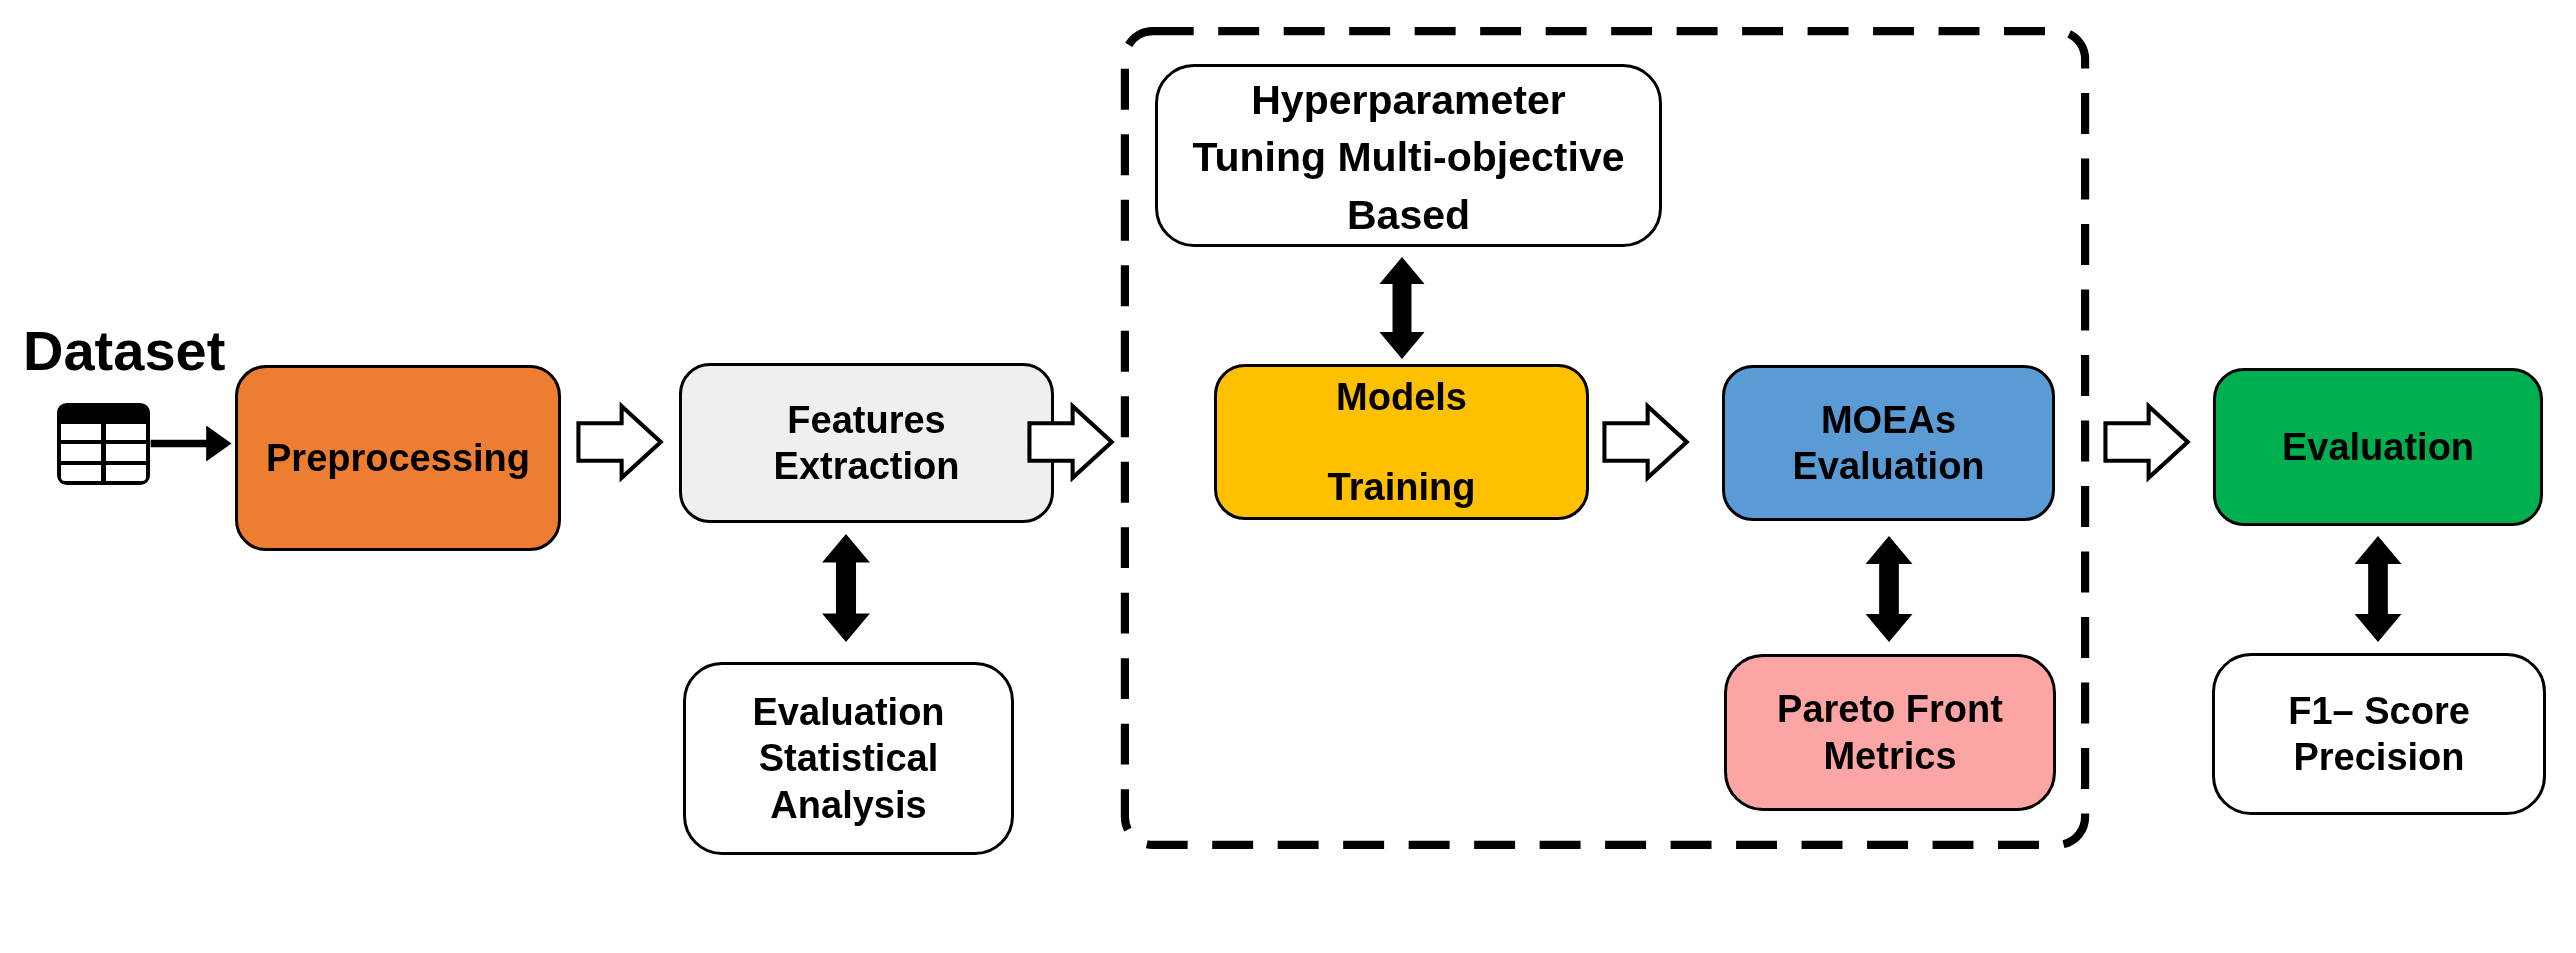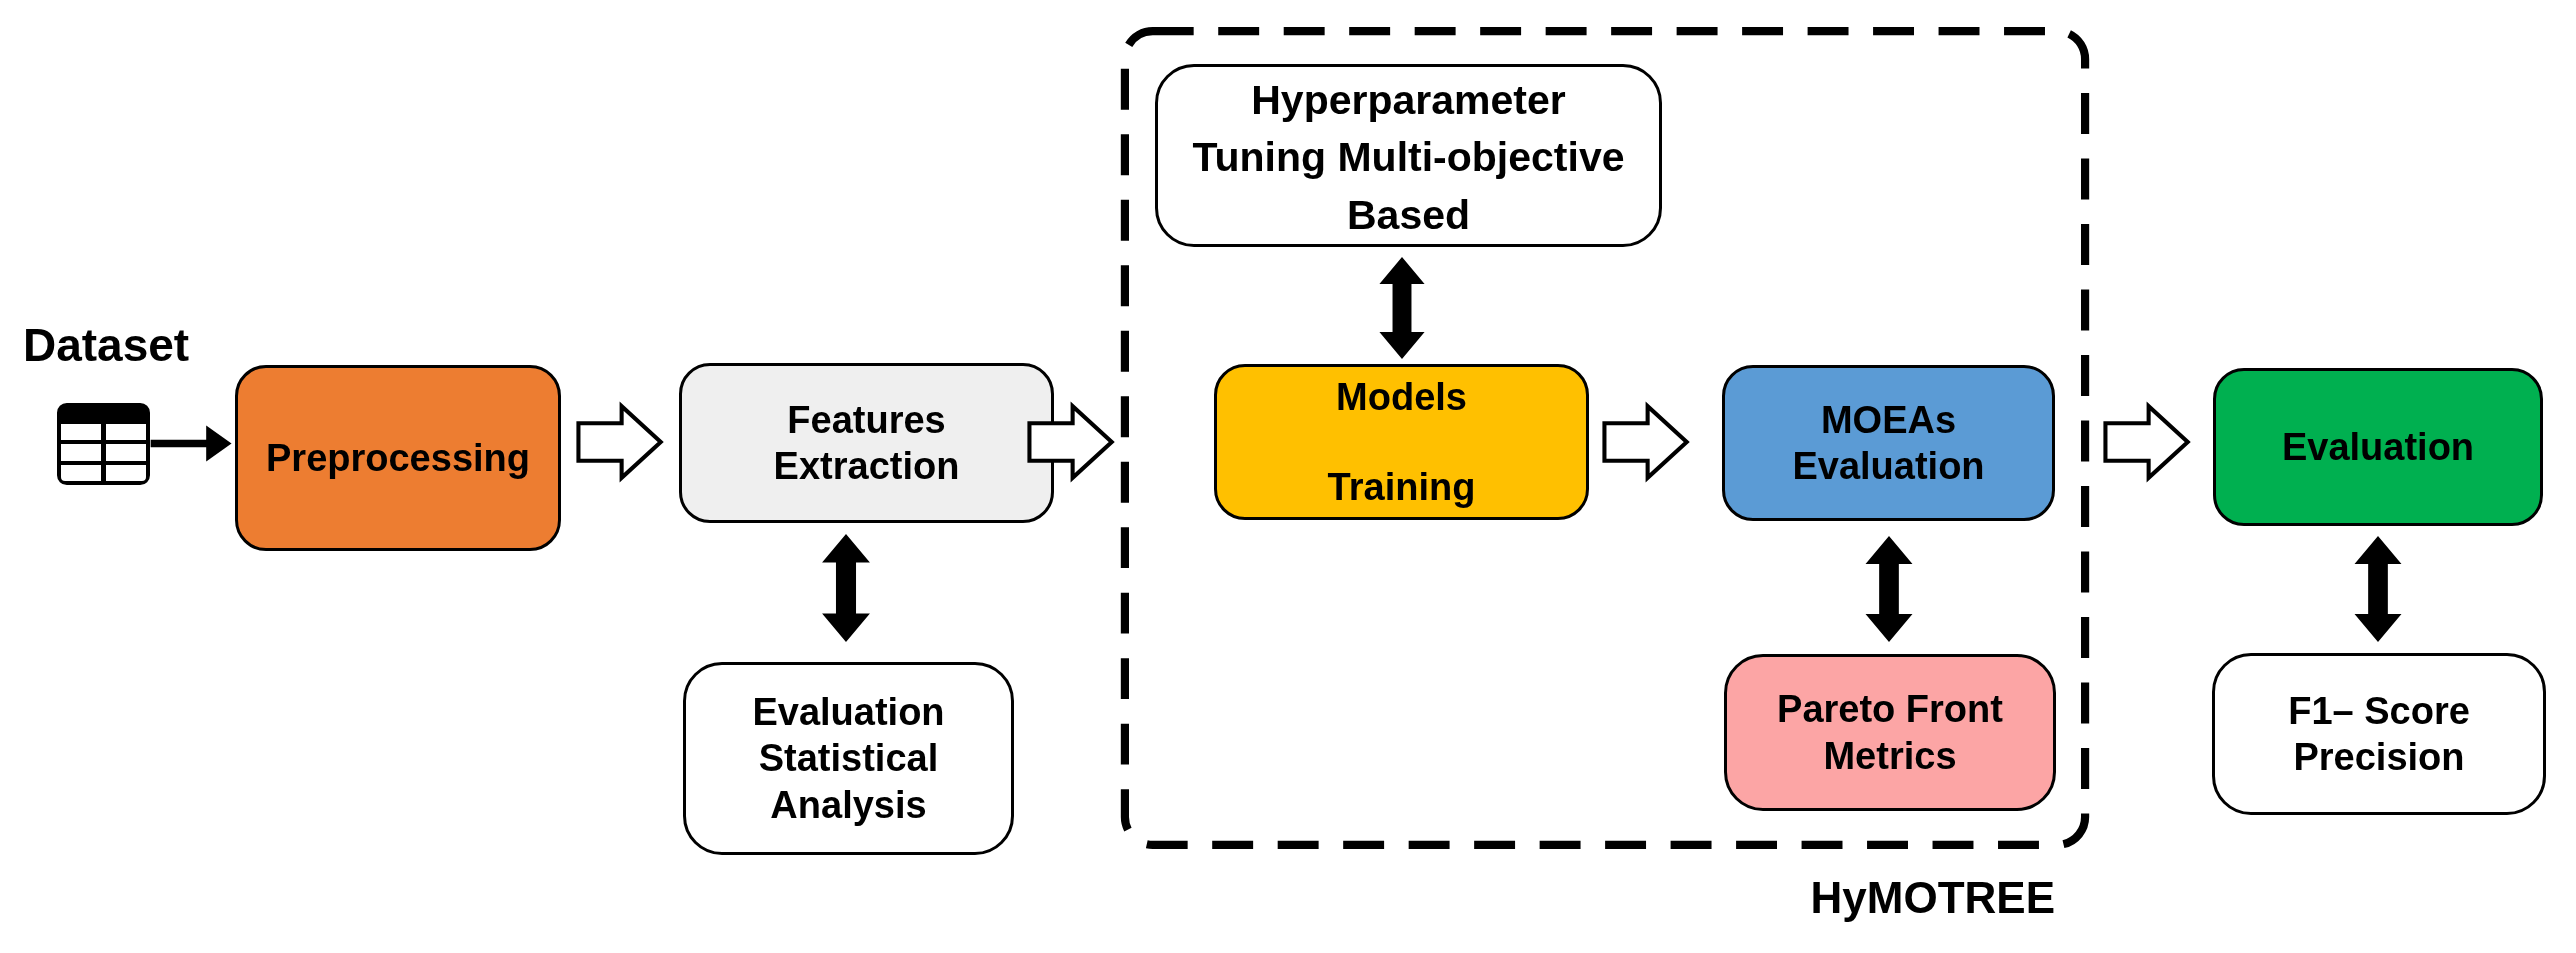--- a/index.html
+++ b/index.html
@@ -26,21 +26,21 @@
     font-size: 38px;
     line-height: 1.22;
     background: #fff;
   }
   .node .ln { display: block; white-space: nowrap; }
   .annot { border-radius: 39px; }
   .hyper { font-size: 41px; line-height: 1.4; }
   .free-label {
     position: absolute;
     font-weight: bold;
-    font-size: 46px;
+    font-size: 56px;
     white-space: nowrap;
   }
   .icon-svg, .arrow-svg { position: absolute; display: block; }
   
   .tbl-icon {
     position: absolute;
     box-sizing: border-box;
     background: #000;
     border: 4.9px solid #000;
     border-radius: 9.8px;
@@ -141,21 +141,20 @@
 
   <svg class="arrow-svg" style="left:1863px; top:536px;" width="52" height="106" viewBox="0 0 64 140">
     <polygon points="32,0 63,37 45,37 45,103 63,103 32,140 1,103 19,103 19,37 1,37" fill="#000"></polygon>
   </svg>
 
   <div class="node annot" style="left: 1724px; top: 654px; width: 332px; height: 157px; background-color: #fca5a5;">
     <span class="ln">Pareto Front</span>
     <span class="ln">Metrics</span>
   </div>
 
-  <div class="free-label" style="left:1785px; top:873px; width:270px; text-align:right; font-size:44px;">HyMOTREE</div>
 
   <svg class="arrow-svg" style="left:2103px; top:401px;" width="88" height="82" viewBox="0 0 108 100">
     <polygon points="3,27 56,27 56,6 104,50 56,94 56,73 3,73" fill="#fff" stroke="#000" stroke-width="5"></polygon>
   </svg>
 
   <div class="node" style="left: 2213px; top: 368px; width: 330px; height: 158px; background-color: rgb(0, 176, 80);">
     <span class="ln">Evaluation</span>
   </div>
 
   <svg class="arrow-svg" style="left:2352px; top:536px;" width="52" height="106" viewBox="0 0 64 140">

